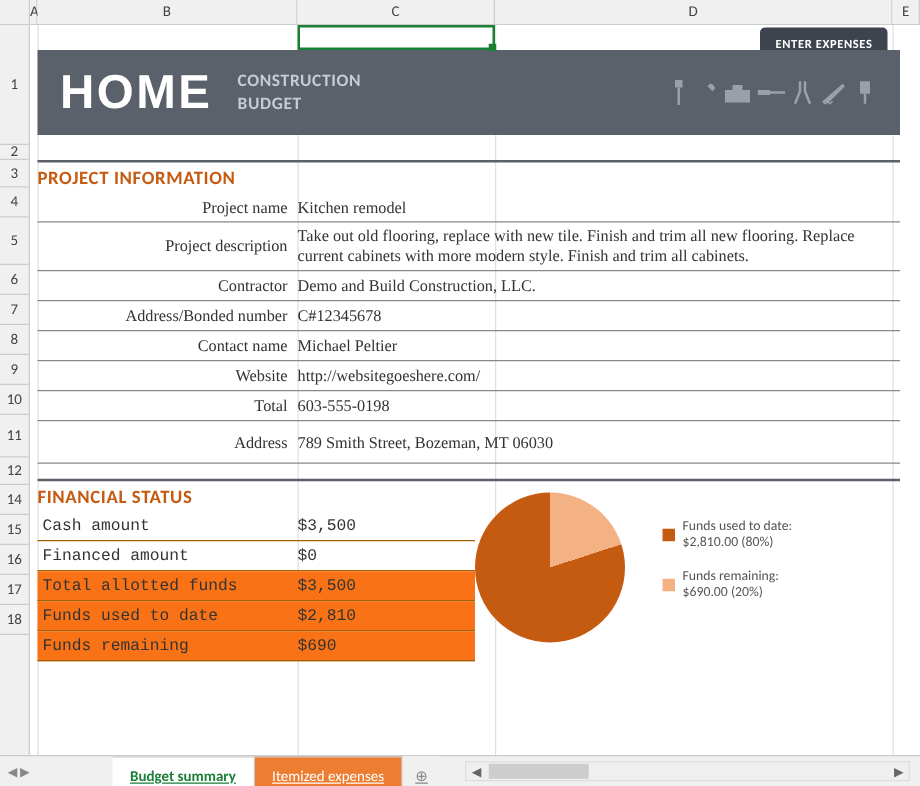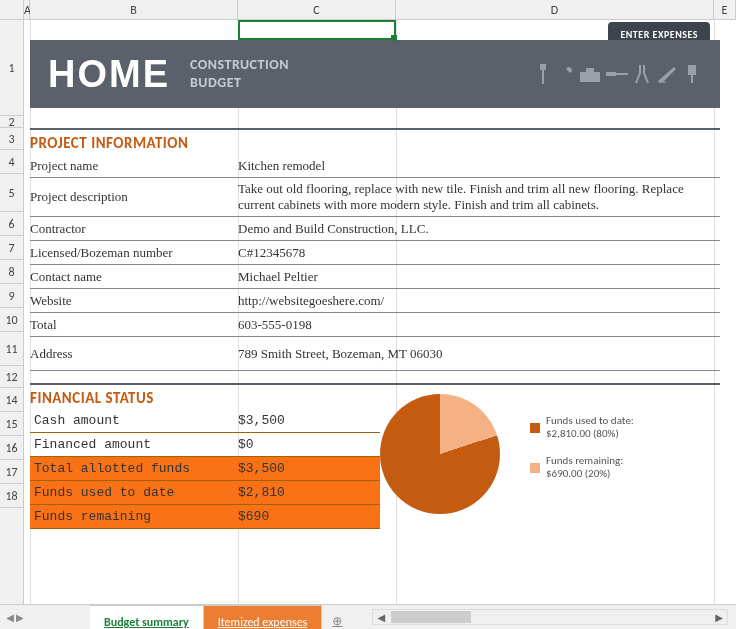--- a/index.html
+++ b/index.html
@@ -53,21 +53,21 @@
 .banner { position: absolute; top: 20px; left: 0; right: 0; height: 68px; background: #5a616b; display: flex; align-items: center; padding: 0 18px; }
 .banner-home { color: #fff; font-size: 38px; font-weight: 900; letter-spacing: 2px; font-family: Arial, sans-serif; }
 .banner-sub { color: #c8cbd0; font-size: 14px; font-weight: bold; margin-left: 20px; line-height: 1.3; letter-spacing: 0.5px; }
 .banner-icons { margin-left: auto; display: flex; gap: 4px; align-items: center; }
 .banner-icons svg { fill: #9ba0a8; }
 
 
 .section-title { color: #c55a11; font-weight: bold; font-size: 15px; letter-spacing: 0.5px; padding: 4px 0 2px 0; border-top: 2px solid #5a616b; margin-top: 12px; }
 .section-title.first { margin-top: 12px; }
 .info-row { display: flex; border-bottom: 1px solid #888; font-size: 13px; color: #333; font-family: Georgia, serif; min-height: 24px; align-items: center; padding: 3px 0; }
-.info-label { width: 200px; padding-left: 0; }
+.info-label { width: 200px; padding-left: 16px; text-align: right; }
 .info-value { flex: 1; padding-left: 8px; }
 
 .fin-row { display: flex; font-size: 13px; font-family: Liberation Mono, monospace; color: #333; border-bottom: 1px solid #a16207; height: 24px; align-items: center; justify-content: space-between; }
 .fin-label { width: 200px; padding-left: 4px; }
 .fin-value { width: 150px; padding-left: 8px; }
 .fin-row.hl { background: #f97316; }
 .fin-row.hl .fin-label { font-weight: normal; }
 
 
 .pie-area { position: absolute; left: 350px; top: 364px; width: 330px; height: 140px; display: flex; align-items: center; }
@@ -181,21 +181,21 @@
       </div>
       <div class="info-row" style="min-height:38px">
         <div class="info-label">Project description</div>
         <div class="info-value">Take out old flooring, replace with new tile. Finish and trim all new flooring. Replace current cabinets with more modern style. Finish and trim all cabinets.</div>
       </div>
       <div class="info-row">
         <div class="info-label">Contractor</div>
         <div class="info-value">Demo and Build Construction, LLC.</div>
       </div>
       <div class="info-row">
-        <div class="info-label">Licensed/Bozeman number</div>
+        <div class="info-label">Address/Bonded number</div>
         <div class="info-value">C#12345678</div>
       </div>
       <div class="info-row">
         <div class="info-label">Contact name</div>
         <div class="info-value">Michael Peltier</div>
       </div>
       <div class="info-row">
         <div class="info-label">Website</div>
         <div class="info-value">http://websitegoeshere.com/</div>
       </div>

